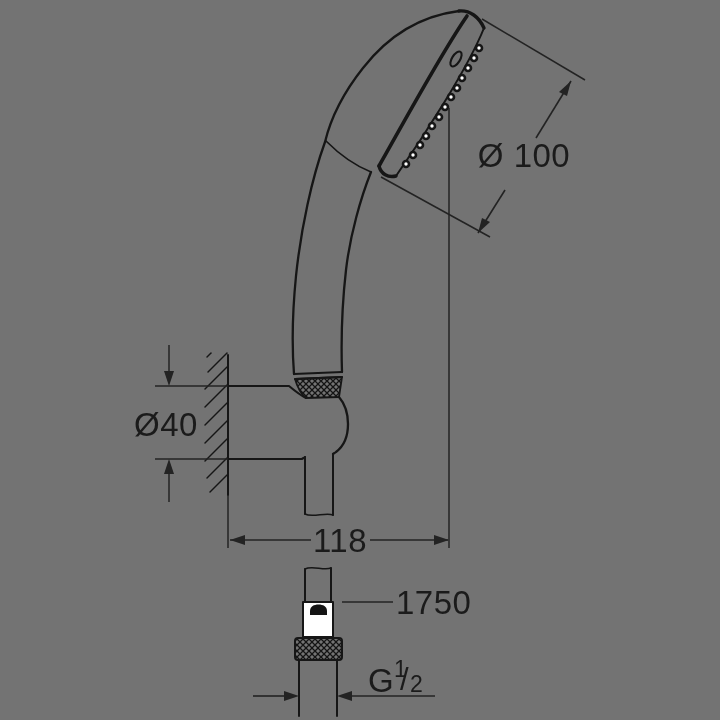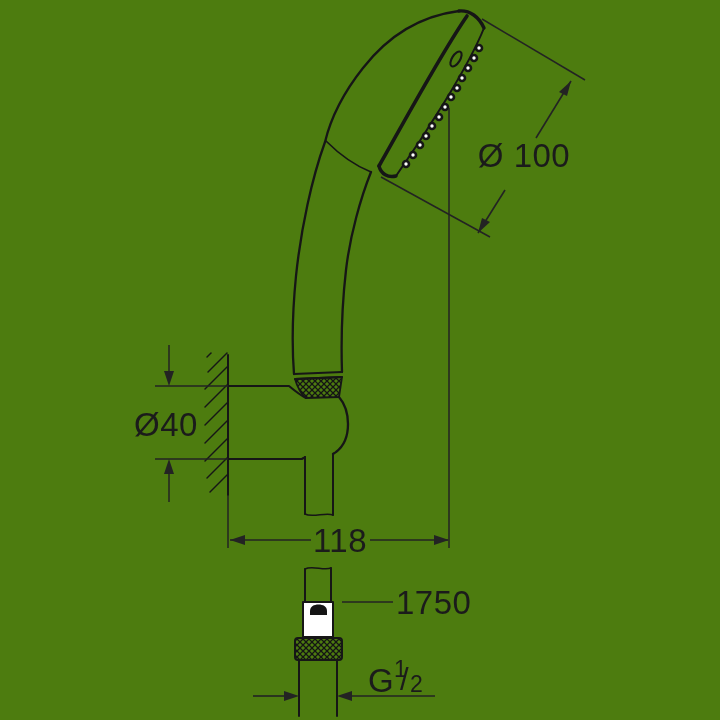--- a/index.html
+++ b/index.html
@@ -1,16 +1,16 @@
 <!DOCTYPE html>
 <html><head>
 <meta charset="utf-8">
 <style>
   html,body{margin:0;padding:0;background:#fff;}
-  .page{width:720px;height:720px;background:#4d7c0f;position:relative;overflow:hidden;}
+  .page{width:720px;height:720px;background:#737373;position:relative;overflow:hidden;}
   svg{display:block;}
   text{font-family:"Liberation Sans", sans-serif;fill:#1b1b1b;}
   .dimtext{font-size:33px;letter-spacing:0.5px;}
   .suptext{font-size:23px;}
   .slashtext{font-size:31px;}
 </style>
 </head>
 <body>
 
 <div class="page">

